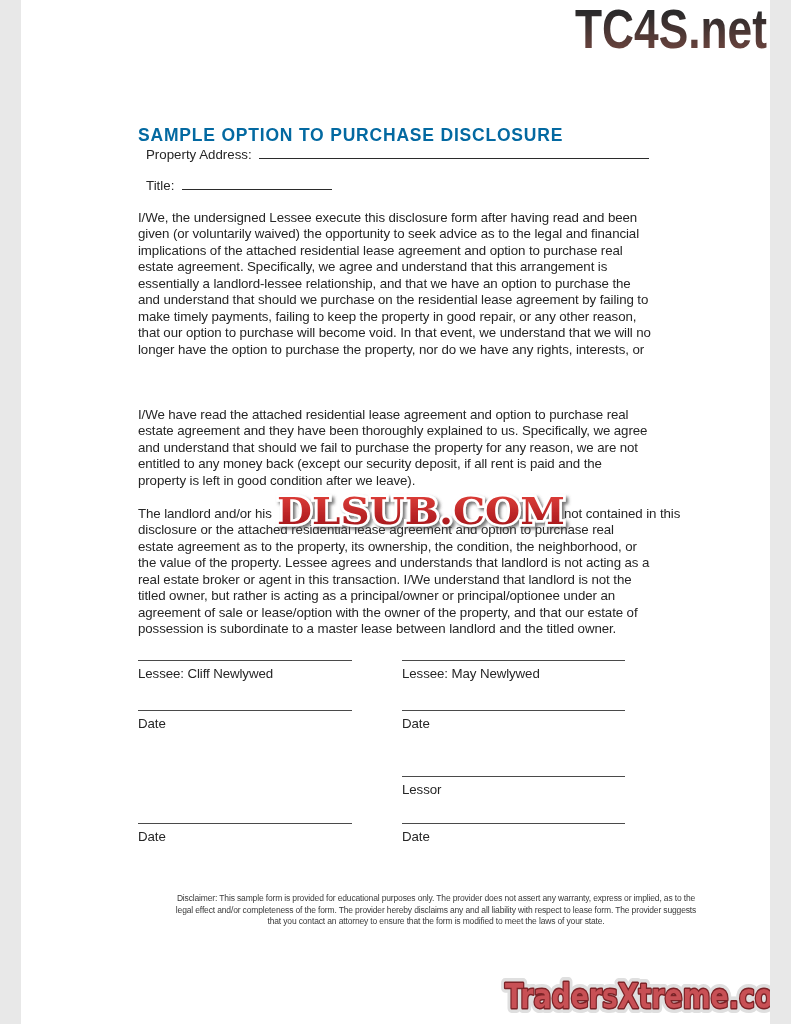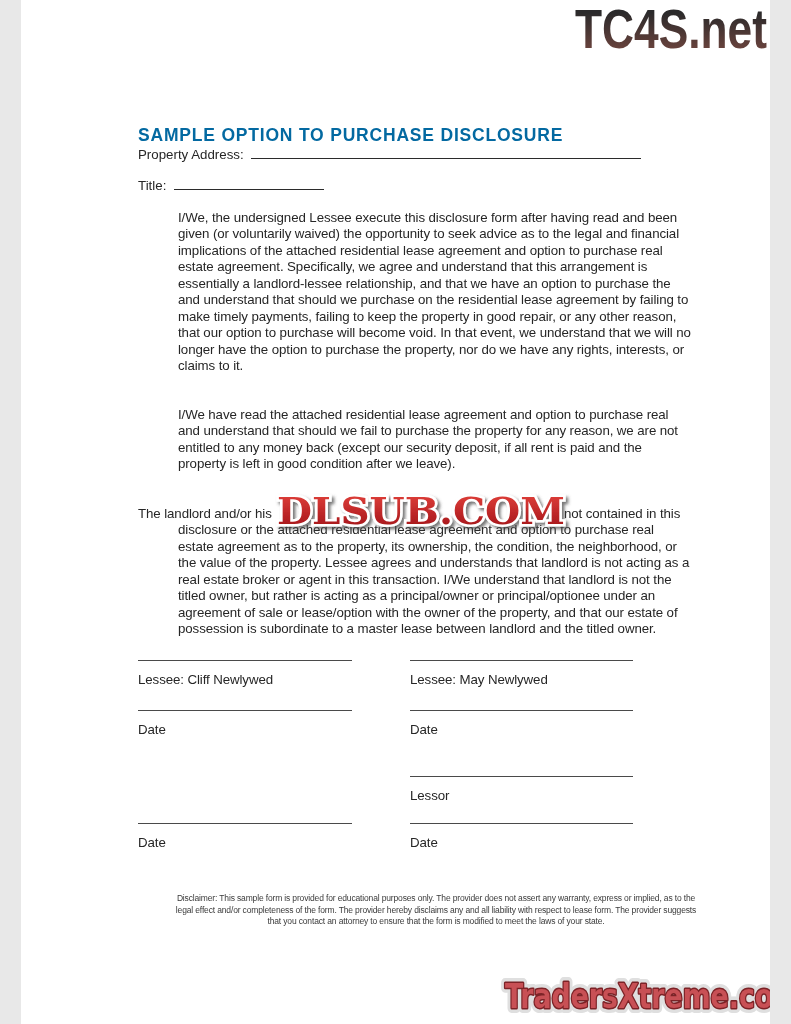--- a/index.html
+++ b/index.html
@@ -14,53 +14,53 @@
   }
   
   .wm-top{position:absolute;top:2px;right:1px;}
   
   .doc-title{
     position:absolute;top:101px;left:117px;width:560px;
     text-align:left;font-weight:bold;font-size:17.5px;
     letter-spacing:0.8px;color:#0369a1;white-space:nowrap;margin-top:24px;
   }
   
-  .field-row{position:absolute;left:117px;font-size:13.3px;white-space:nowrap;}
+  .field-row{position:absolute;left:125px;font-size:13.3px;white-space:nowrap;}
   .field-row.prop{top:146px;}
   .field-row.date{top:177px;}
   .blank{
     display:inline-block;height:12px;margin-left:4px;
     border-bottom:1.6px solid #2b2b2b;vertical-align:baseline;
   }
   .blank.prop-blank{width:390px;}
   .blank.date-blank{width:150px;}
   
   .para{
     position:absolute;left:117px;width:562px;
     font-size:13.3px;line-height:16.45px;letter-spacing:-0.1px;
   }
   .para.p1{top:210px;}
   .para.p2{top:407px;}
   .para.p3{top:506px;}
-  .para .pline{white-space:nowrap;height:16.45px;margin-left:40px;}
+  .para .pline{white-space:nowrap;height:16.45px;}
   .p3-first{position:relative;height:16.45px;white-space:nowrap;}
   .p3-first .frag-suffix{position:absolute;left:426px;top:0;white-space:nowrap;}
   
   .wm-center{position:absolute;left:250px;top:484px;}
   
   .sig-row{position:absolute;left:117px;width:560px;height:42px;}
   .sig-row.r1{top:660px;}
   .sig-row.r2{top:710px;}
   .sig-row.r3{top:776px;}
   .sig-row.r4{top:823px;}
   .sig-col{position:absolute;top:0;}
   .sig-col.left{left:0;width:214px;}
-  .sig-col.right{left:272px;width:223px;}
+  .sig-col.right{left:264px;width:223px;}
   .sig-line{border-top:1.6px solid #4a4a4a;height:0;}
-  .sig-label{margin-top:11px;font-size:13.3px;letter-spacing:-0.1px;white-space:nowrap;}
+  .sig-label{margin-top:5px;font-size:13.3px;letter-spacing:-0.1px;white-space:nowrap;}
   
   .disclaimer{
     position:absolute;left:115px;top:893px;width:600px;
     font-size:8.5px;line-height:11.6px;letter-spacing:-0.15px;color:#3a3a3a;
   }
   .disclaimer .dline{white-space:nowrap;text-align:center;}
   
   .wm-bottom{position:absolute;left:478px;top:972px;}
 </style>
 </head>
@@ -95,25 +95,25 @@
   <div class="para p1">
       <div class="pline">I/We, the undersigned Lessee execute this disclosure form after having read and been</div>
       <div class="pline">given (or voluntarily waived) the opportunity to seek advice as to the legal and financial</div>
       <div class="pline">implications of the attached residential lease agreement and option to purchase real</div>
       <div class="pline">estate agreement. Specifically, we agree and understand that this arrangement is</div>
       <div class="pline">essentially a landlord-lessee relationship, and that we have an option to purchase the</div>
       <div class="pline">and understand that should we purchase on the residential lease agreement by failing to</div>
       <div class="pline">make timely payments, failing to keep the property in good repair, or any other reason,</div>
       <div class="pline">that our option to purchase will become void. In that event, we understand that we will no</div>
       <div class="pline">longer have the option to purchase the property, nor do we have any rights, interests, or</div>
-      <div class="pline">claims to it.</div>
     </div>
 
   <div class="para p2">
       <div class="pline">I/We have read the attached residential lease agreement and option to purchase real</div>
+      <div class="pline">estate agreement and they have been thoroughly explained to us. Specifically, we agree</div>
       <div class="pline">and understand that should we fail to purchase the property for any reason, we are not</div>
       <div class="pline">entitled to any money back (except our security deposit, if all rent is paid and the</div>
       <div class="pline">property is left in good condition after we leave).</div>
     </div>
 
   <div class="para p3">
     <div class="p3-first">
       <span class="frag-prefix">The landlord and/or his</span>
       <span class="frag-suffix">not contained in this</span>
     </div>

